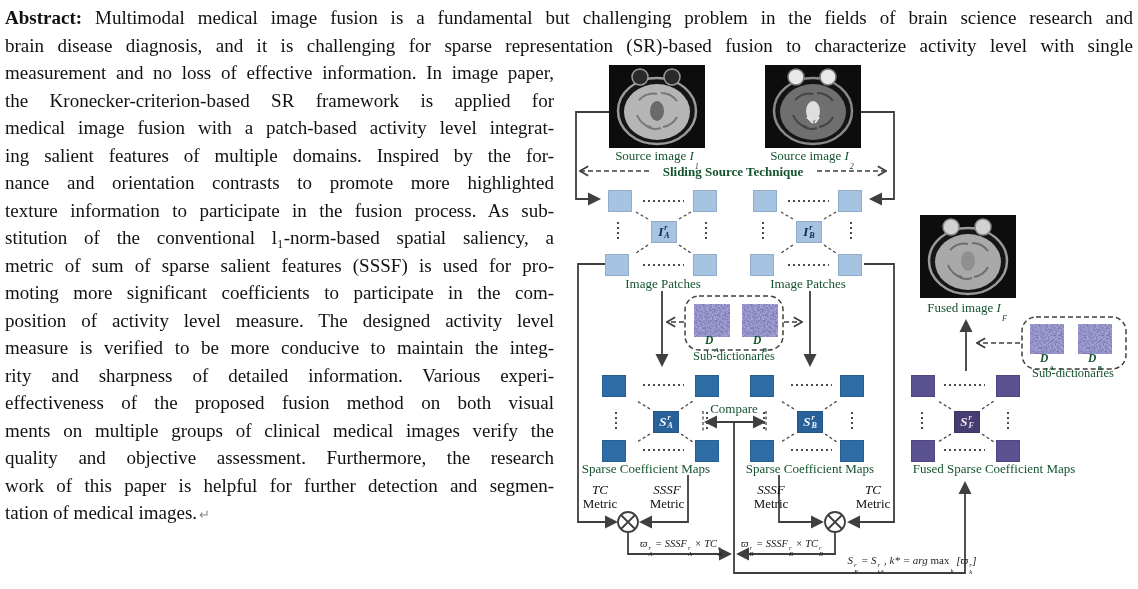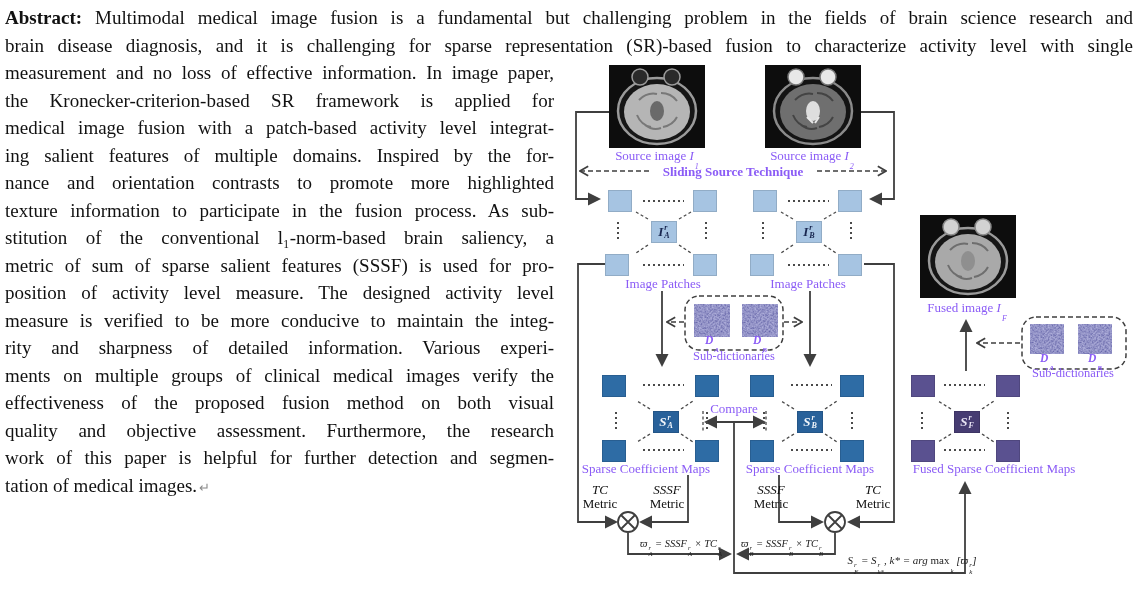--- a/index.html
+++ b/index.html
@@ -21,21 +21,21 @@
   .sq{position:absolute;width:24px;height:22px;z-index:2;border:1px solid rgba(0,0,0,0.12);box-sizing:border-box;}
   .sq.light{background:var(--patch_light,#a6c4e2);}
   .sq.dark{background:var(--patch_dark,#2e6ca5);}
   .sq.purple{background:var(--patch_purple,#5a5190);}
   .sq.ctr{width:26px;height:22px;display:flex;align-items:center;justify-content:center;
           font-style:italic;font-weight:bold;font-size:13px;}
   .sq.ctr.light{color:#18264f;}
   .sq.ctr.dark{color:#f2f6fb;background:#28619a;}
   .sq.ctr.purplec{background:var(--patch_purple_center,#463c72);color:#e9e5f5;}
   .dlabel{position:absolute;transform:translateX(-50%);white-space:nowrap;z-index:3;
-          font-size:13px;color:#8b5cf6;}
+          font-size:13px;color:#14532d;}
   .dlabel.small{font-size:12.5px;}
   .dlabel.bold{font-weight:bold;}
   .dlabel.dname{font-weight:bold;font-style:italic;font-size:11.5px;}
   .metric{position:absolute;transform:translateX(-50%);z-index:3;text-align:center;
           font-size:13px;line-height:13.5px;white-space:nowrap;}
   .metric .m1{font-style:italic;}
   .formula{position:absolute;transform:translateX(-50%);z-index:3;font-style:italic;
            font-size:10.5px;white-space:nowrap;color:#222;}
   .formula.big{font-size:11px;}
   .stack{display:inline-flex;flex-direction:column;font-size:62%;line-height:1.05em;
@@ -56,27 +56,28 @@
 
   <div class="abs-col">
     <div>
 
     <div class="abs-line">measurement and no loss of effective information. In image paper,</div>
         <div class="abs-line">the Kronecker-criterion-based SR framework is applied for</div>
         <div class="abs-line">medical image fusion with a patch-based activity level integrat-</div>
         <div class="abs-line">ing salient features of multiple domains. Inspired by the for-</div>
         <div class="abs-line">nance and orientation contrasts to promote more highlighted</div>
         <div class="abs-line">texture information to participate in the fusion process. As sub-</div>
-        <div class="abs-line">stitution of the conventional l₁-norm-based brain saliency, a</div>
+        <div class="abs-line">stitution of the conventional l₁-norm-based spatial saliency, a</div>
         <div class="abs-line">metric of sum of sparse salient features (SSSF) is used for pro-</div>
+        <div class="abs-line">moting more significant coefficients to participate in the com-</div>
         <div class="abs-line">position of activity level measure. The designed activity level</div>
         <div class="abs-line">measure is verified to be more conducive to maintain the integ-</div>
         <div class="abs-line">rity and sharpness of detailed information. Various experi-</div>
+        <div class="abs-line">effectiveness of the proposed fusion method on both visual</div>
         <div class="abs-line">ments on multiple groups of clinical medical images verify the</div>
-        <div class="abs-line">effectiveness of the proposed fusion method on both visual</div>
         <div class="abs-line">quality and objective assessment. Furthermore, the research</div>
         <div class="abs-line">work of this paper is helpful for further detection and segmen-</div>
       </div>
     <div class="abs-line last">
       <span>tation of medical images.</span><span class="pilcrow">↵</span>
     </div>
   </div>
 
   <svg class="wires" width="1138" height="589">
     <defs>

